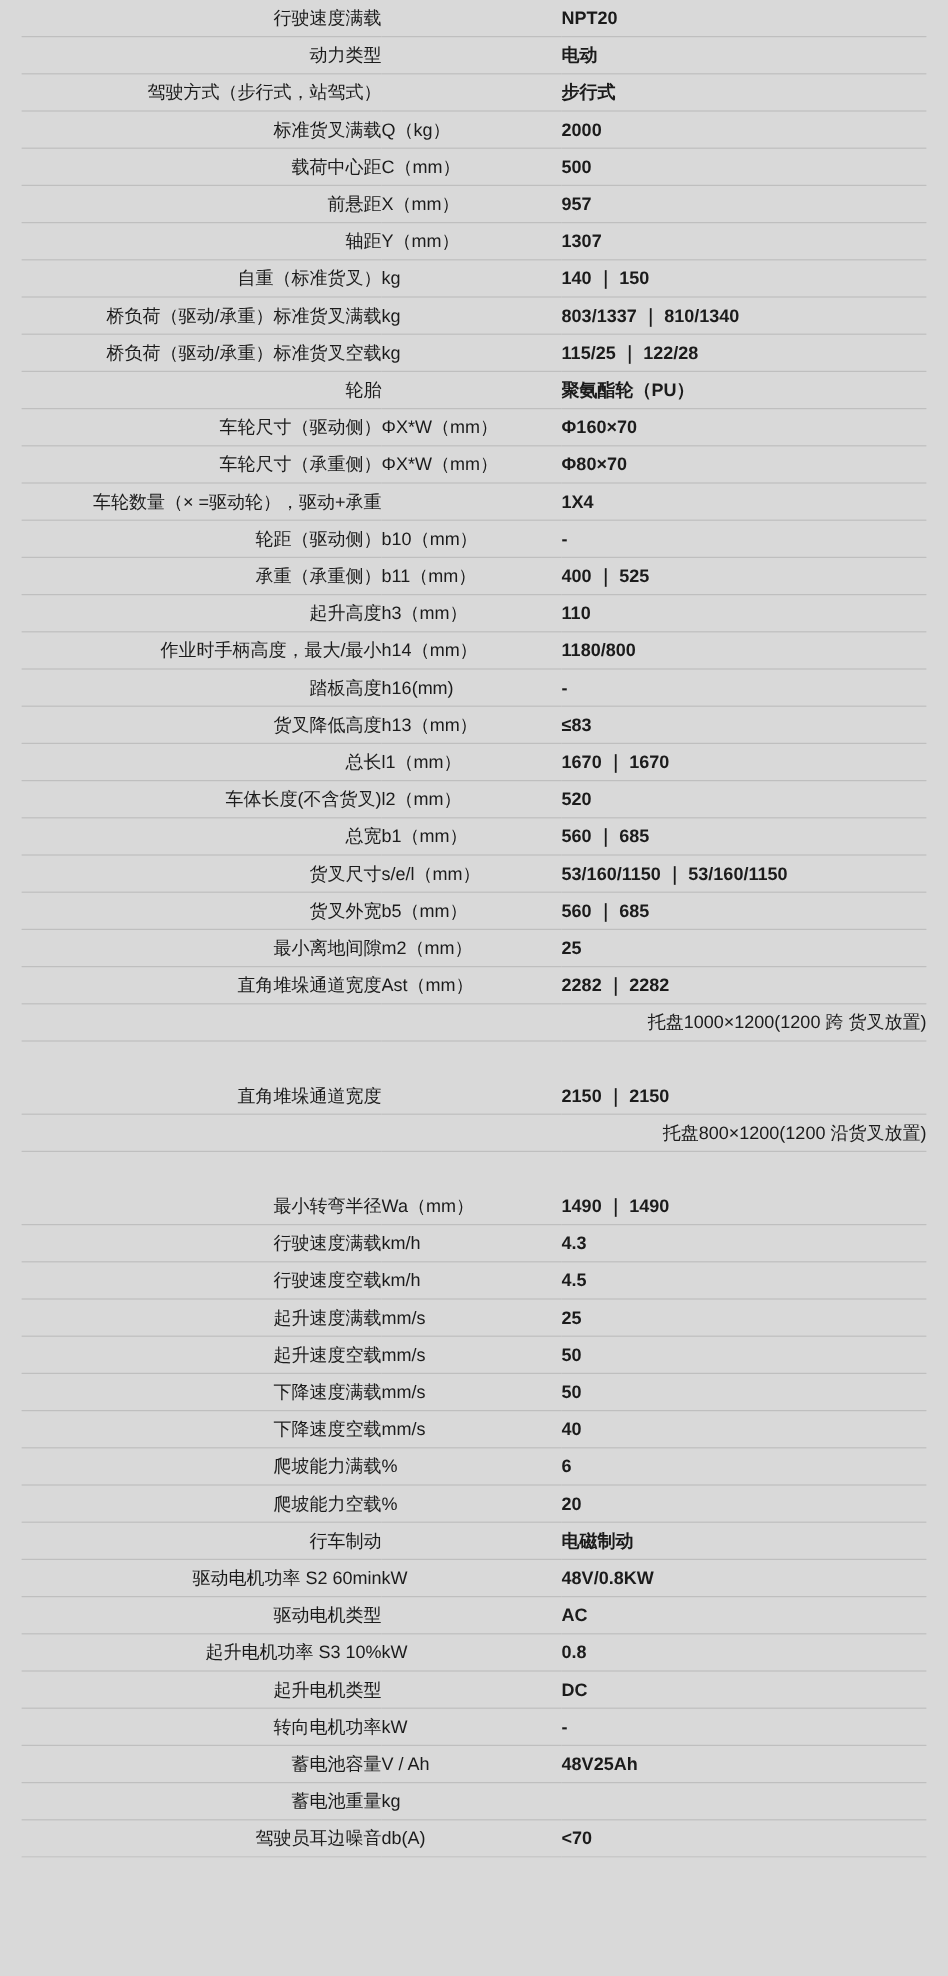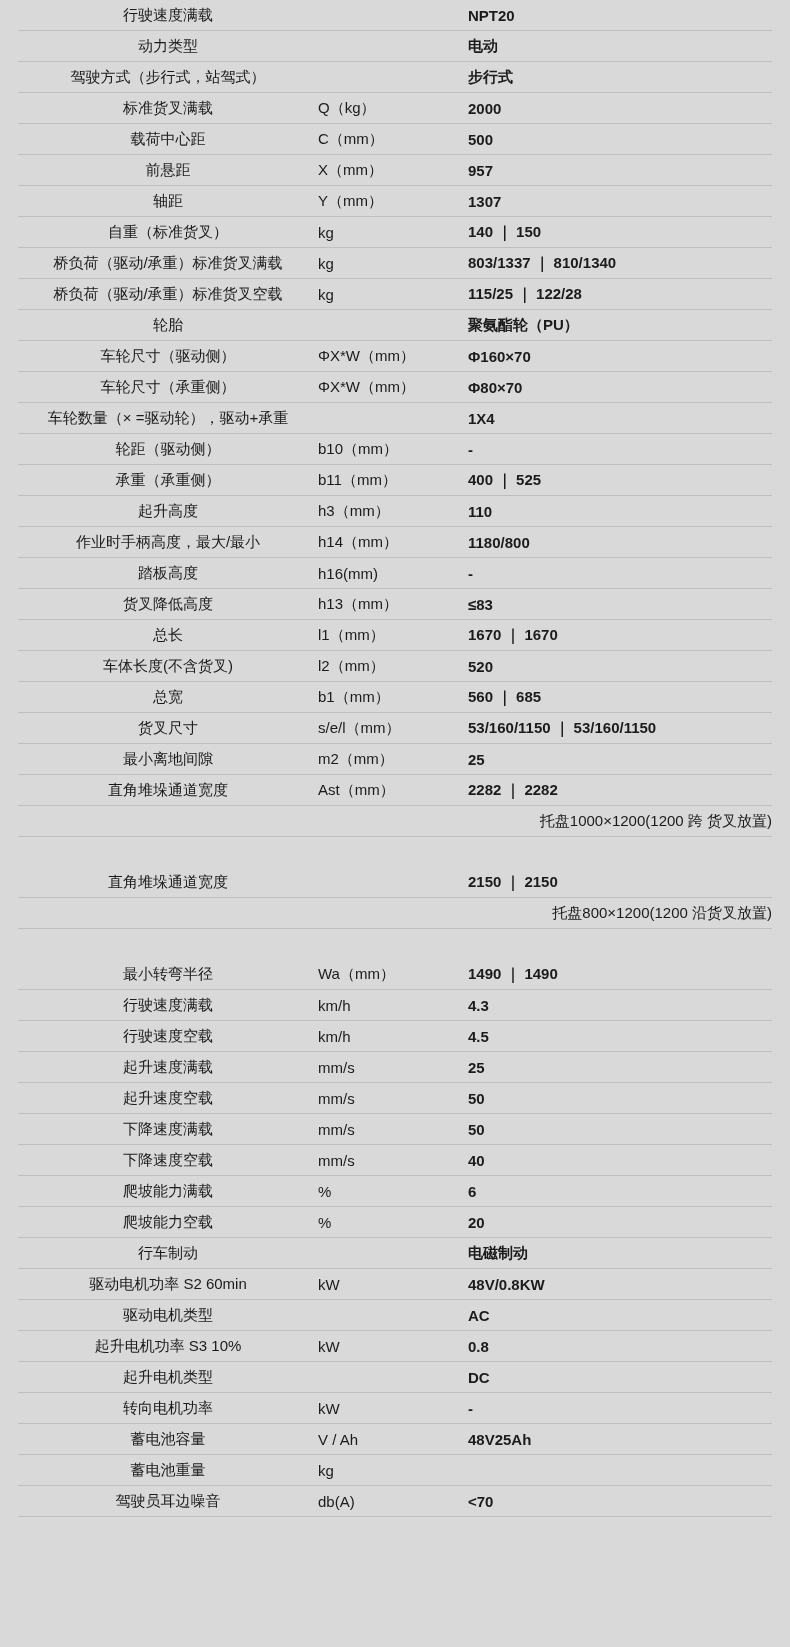--- a/index.html
+++ b/index.html
@@ -28,21 +28,21 @@
     color: #1b1b1b;
     height: 30px;
     padding: 0;
     vertical-align: middle;
     white-space: nowrap;
     overflow: hidden;
   }
   td.c-label {
     width: 300px;
     padding-left: 4px;
-    text-align: center;
+    text-align: right;
   }
   td.c-unit {
     width: 150px;
     text-align: left;
     margin-top: 24px;
   }
   td.c-value {
     text-align: left;
     font-weight: bold;
   }
@@ -178,20 +178,25 @@
           <td class="c-label">总宽</td>
           <td class="c-unit">b1（mm）</td>
           <td class="c-value">560 ｜ 685</td>
         </tr>
         <tr>
           <td class="c-label">货叉尺寸</td>
           <td class="c-unit">s/e/l（mm）</td>
           <td class="c-value">53/160/1150 ｜ 53/160/1150</td>
         </tr>
         <tr>
+          <td class="c-label">货叉外宽</td>
+          <td class="c-unit">b5（mm）</td>
+          <td class="c-value">560 ｜ 685</td>
+        </tr>
+        <tr>
           <td class="c-label">最小离地间隙</td>
           <td class="c-unit">m2（mm）</td>
           <td class="c-value">25</td>
         </tr>
         <tr>
           <td class="c-label">直角堆垛通道宽度</td>
           <td class="c-unit">Ast（mm）</td>
           <td class="c-value">2282 ｜ 2282</td>
         </tr>
         <tr>

